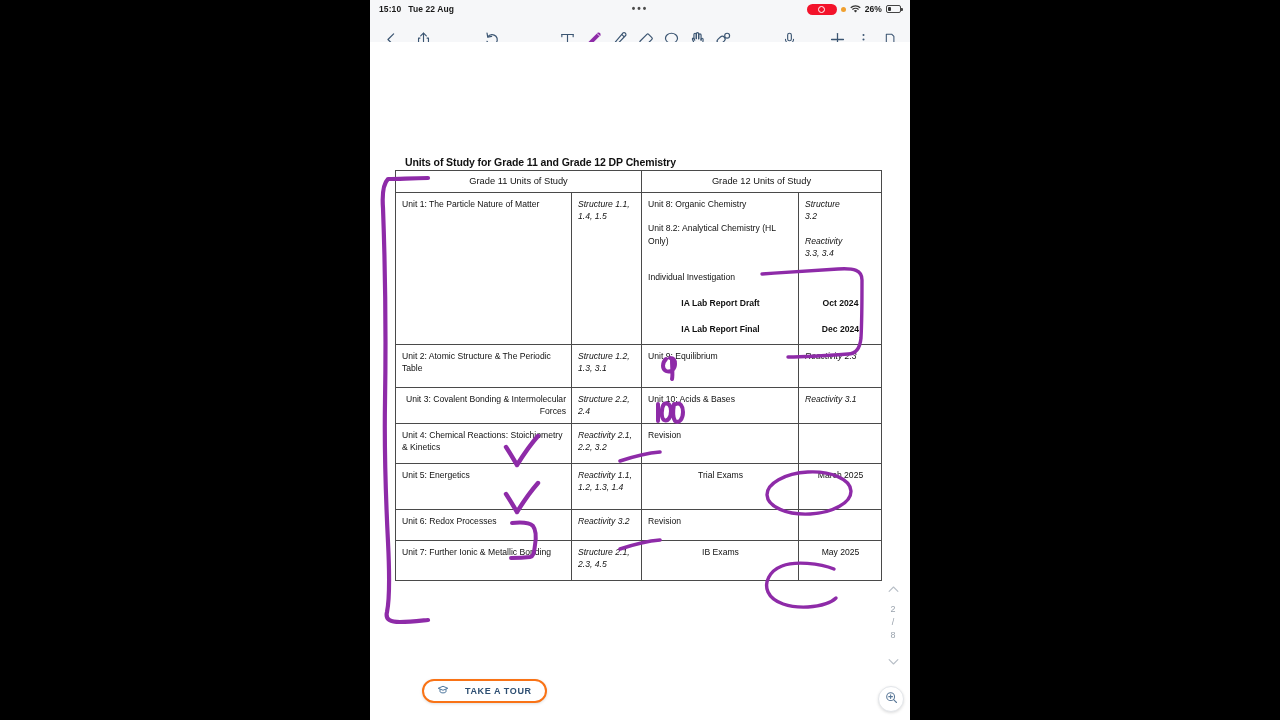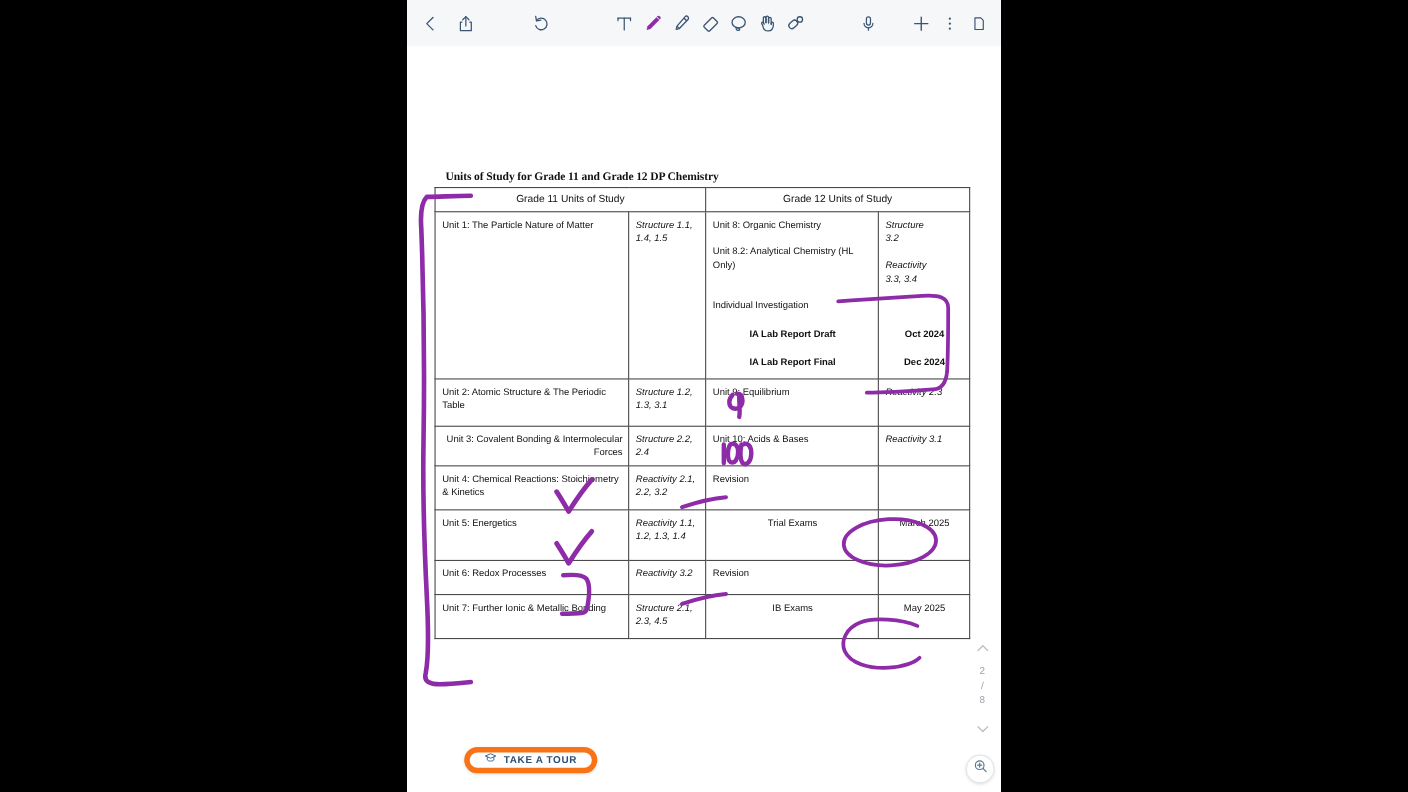--- a/index.html
+++ b/index.html
@@ -80,21 +80,21 @@
 
   
   #page {
     position: absolute; left: 0; top: 42px; width: 540px; height: 678px;
     background: #fff; overflow: hidden;
   }
 
   #doc-title {
     position: absolute; left: 35px; top: 114px;
     font-size: 10.5px; font-weight: bold; color: #111;
-    letter-spacing: -0.1px; white-space: nowrap; font-family: Liberation Serif, serif;
+    letter-spacing: -0.1px; white-space: nowrap;
   }
 
   
   table.sched {
     position: absolute; left: 25px; top: 128px;
     width: 486px;
     border-collapse: collapse;
     table-layout: fixed;
   }
   table.sched td, table.sched th {
@@ -123,23 +123,23 @@
   
   #ink {
     position: absolute; left: 0; top: 0; width: 540px; height: 678px;
     pointer-events: none;
   }
 
   
   #take-tour {
     position: absolute; left: 52px; top: 637px;
     height: 24px; padding: 0 13px;
-    background: #fff; border: 5px solid #f97316; border-radius: 13px;
+    background: #fff; border: 2px solid #f97316; border-radius: 13px;
     box-shadow: 0 1px 3px rgba(0,0,0,.13);
-    display: flex; align-items: center; gap: 6px;
+    display: flex; align-items: center; gap: 16px;
     cursor: pointer;
   }
   #take-tour .tt-label {
     font-size: 9px; font-weight: bold; color: #2e4f72; letter-spacing: .6px;
   }
 
   #page-nav {
     position: absolute; left: 511px; top: 540px;
     width: 24px;
     display: flex; flex-direction: column; align-items: center;
@@ -159,20 +159,42 @@
     display: flex; align-items: center; justify-content: center;
     color: #5a7898; cursor: pointer;
   }
 </style>
 </head>
 <body>
 
 <div id="screen">
   <div id="app">
 
+    <div id="statusbar">
+      <span class="sb-time">15:10</span>
+      <span class="sb-date">Tue 22 Aug</span>
+      <span class="sb-dots">•••</span>
+      <span class="sb-right">
+        <span class="rec-pill">
+          <span class="rec-inner"></span>
+        </span>
+        <span class="orange-dot"></span>
+        <span class="wifi-ic">
+          <svg viewBox="0 0 16 12" width="11" height="9" fill="#333">
+            <path d="M8 10.4 L5.6 7.9 A3.5 3.5 0 0 1 10.4 7.9 Z"></path>
+            <path d="M2.9 5.4 A7.4 7.4 0 0 1 13.1 5.4 L11.9 6.7 A5.6 5.6 0 0 0 4.1 6.7 Z"></path>
+            <path d="M0.5 2.9 A10.8 10.8 0 0 1 15.5 2.9 L14.3 4.2 A9 9 0 0 0 1.7 4.2 Z"></path>
+          </svg>
+        </span>
+        <span class="batt-pct">26%</span>
+        <span class="batt">
+            <span class="fill"></span>
+          </span>
+      </span>
+    </div>
 
     <div id="toolbar">
       <div style="width:8px;flex:none;"></div>
       <div class="tb-ic">
         <svg viewBox="0 0 24 24" width="17" height="17" fill="none" stroke="currentColor" stroke-width="1.7" stroke-linecap="round" stroke-linejoin="round">
             <polyline points="15,4 7,12 15,20"></polyline>
           </svg>
       </div>
       <div style="width:6px;flex:none;"></div>
       <div class="tb-ic">

